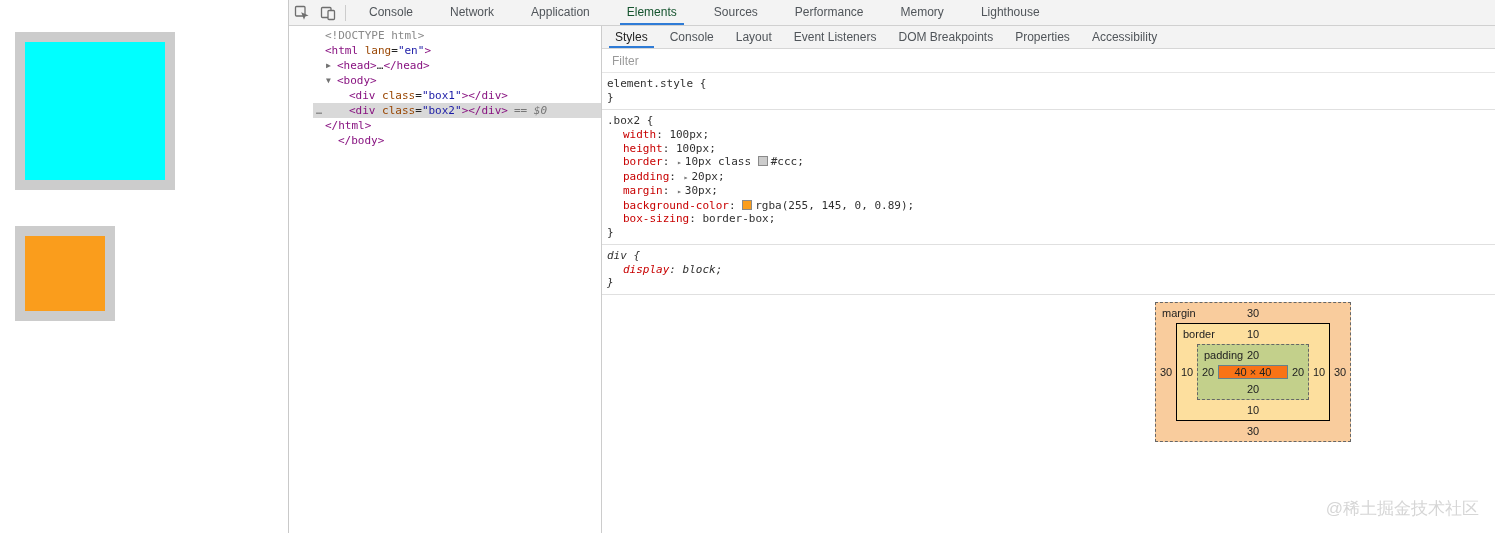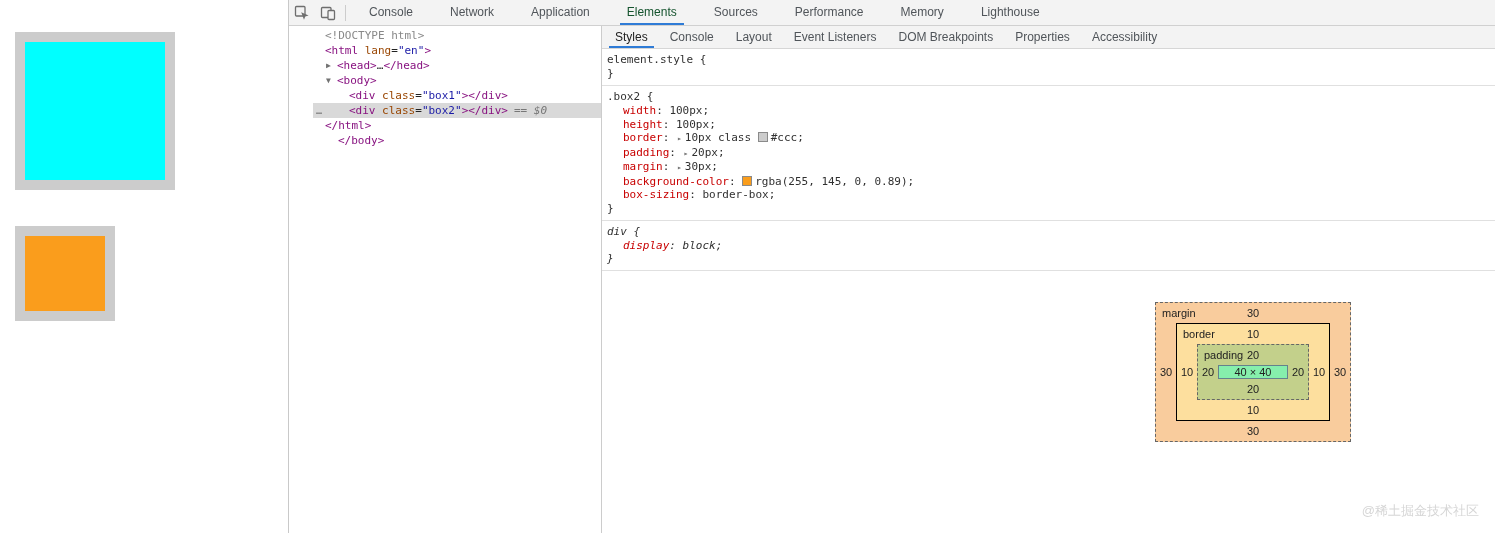--- a/index.html
+++ b/index.html
@@ -87,21 +87,21 @@
   .bm-content { border: 1px solid  #64828c; background: #8cb6c0; flex: 1;
                 display: flex; align-items: center; justify-content: center; }
   .bm-row { height: 20px; flex: 0 0 20px; position: relative; display: flex;
             align-items: center; justify-content: center; }
   .bm-label { position: absolute; left: 6px; top: 50%; transform: translateY(-50%); }
   .bm-mid { flex: 1; display: flex; align-items: stretch; min-height: 0; }
   .bm-side { width: 20px; flex: 0 0 20px; display: flex; align-items: center; justify-content: center; }
   .bm-inner-wrap { flex: 1; display: flex; flex-direction: column; }
 
   
-  .watermark { position: absolute; right: 16px; bottom: 13px; font-size: 13px; color: #d6d6d6;
+  .watermark { position: absolute; right: 16px; bottom: 13px; font-size: 17px; color: #d6d6d6;
                font-family: "Liberation Sans", sans-serif; }
 
   svg.icon { display: block; }
 </style>
 </head>
 <body>
 
 <div id="screen">
 
   <div class="page-area">
@@ -170,20 +170,23 @@
         <div class="sub-tabs">
           <div class="sub-tab active">Styles</div>
           <div class="sub-tab">Console</div>
           <div class="sub-tab">Layout</div>
           <div class="sub-tab">Event Listeners</div>
           <div class="sub-tab">DOM Breakpoints</div>
           <div class="sub-tab">Properties</div>
           <div class="sub-tab">Accessibility</div>
         </div>
 
+        <div class="filter-row">
+          <input type="text" placeholder="Filter" style="">
+        </div>
 
         <div class="rules">
 
           <div class="rule">
             <div class="rule-line"><span>element.style</span><span> {</span></div>
             <div class="rule-line"><span>}</span></div>
           </div>
 
           <div class="rule">
             <div class="rule-line"><span>.box2</span><span> {</span></div>
@@ -241,21 +244,21 @@
                     <span class="bm-side">10</span>
                     <div class="bm-inner-wrap">
                       <div class="bm-layer bm-padding" style="background: rgb(195, 208, 139);">
                         <div class="bm-row">
                           <span class="bm-label">padding</span>
                           <span>20</span>
                         </div>
                         <div class="bm-mid">
                           <span class="bm-side">20</span>
                           <div class="bm-inner-wrap">
-                            <div class="bm-content" style="background: #86efac;">
+                            <div class="bm-content" style="background: #f97316;">
                               <span>40 × 40</span>
                             </div>
                           </div>
                           <span class="bm-side">20</span>
                         </div>
                         <div class="bm-row">
                             <span>20</span>
                           </div>
                       </div>
                     </div>

